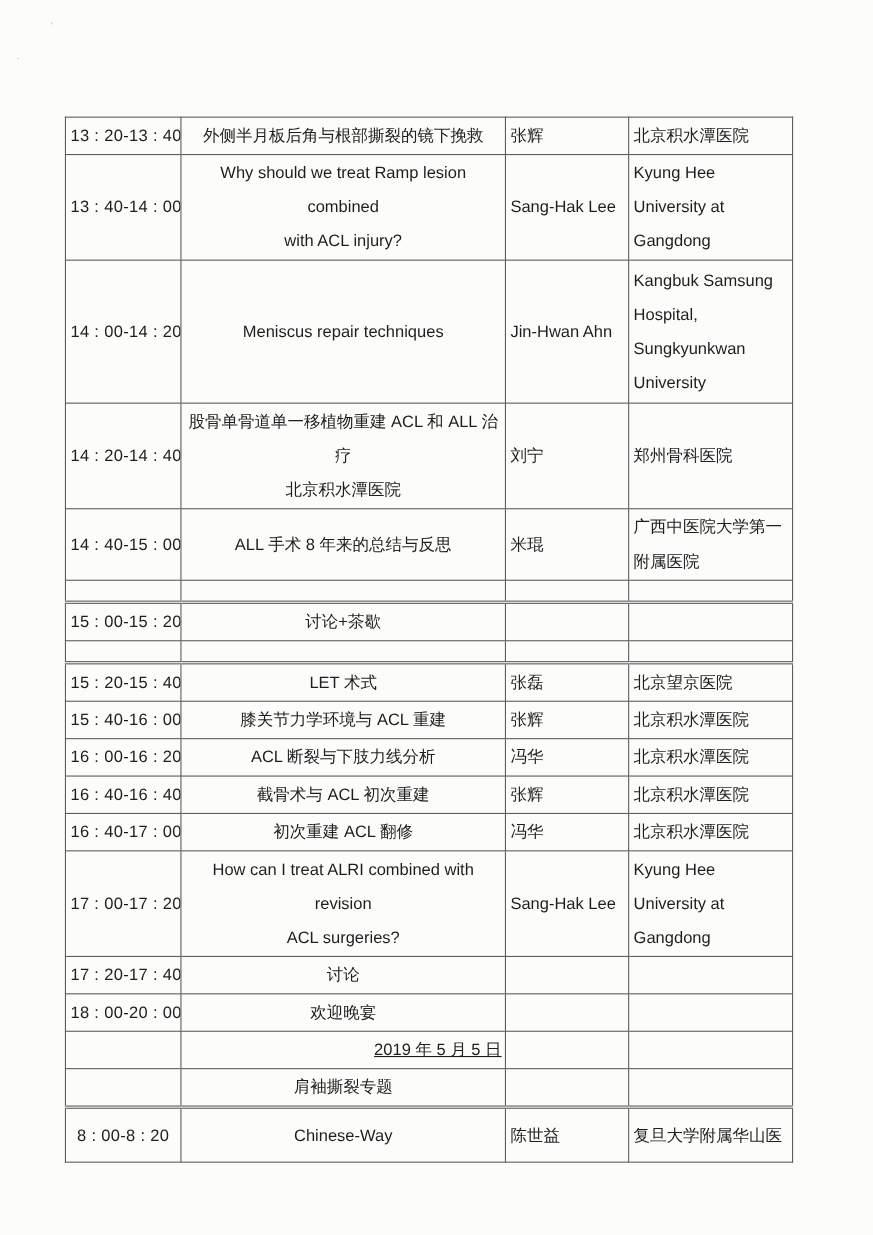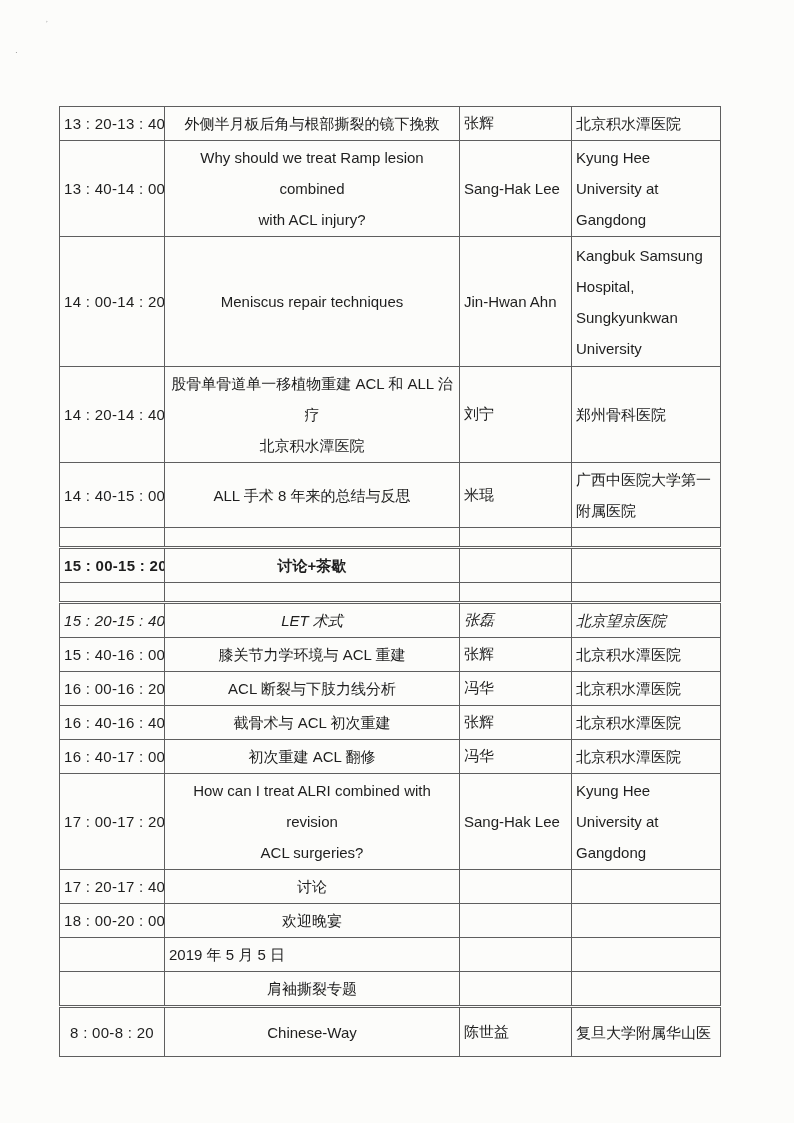--- a/index.html
+++ b/index.html
@@ -33,22 +33,23 @@
     letter-spacing: 0.3px;
     white-space: nowrap;
   }
   td.c-topic {
     text-align: center;
     padding: 2px 6px 2px 9px;
     white-space: pre-line;
     line-height: 31px;
   }
   td.c-topic.align-right {
-    text-align: left;
+    text-align: right;
     padding-right: 3px;
+    text-decoration: underline;
   }
   td.c-speaker {
     text-align: left;
     white-space: nowrap;
   }
   td.c-inst {
     text-align: left;
     padding: 2px 4px 2px 10px;
     white-space: pre-line;
     line-height: 31px;
@@ -117,33 +118,33 @@
           <td class="c-speaker">米琨</td>
           <td class="c-inst">广西中医院大学第一
 附属医院</td>
         </tr>
         <tr style="height: 20px;">
           <td class="c-time"></td>
           <td class="c-topic"></td>
           <td class="c-speaker"></td>
           <td class="c-inst"></td>
         </tr>
-        <tr class="thick-top" style="height: 35px; font-weight: bold;">
+        <tr class="thick-top" style="height: 35px;">
           <td class="c-time">15 : 00-15 : 20</td>
           <td class="c-topic">讨论+茶歇</td>
           <td class="c-speaker"></td>
           <td class="c-inst"></td>
         </tr>
         <tr style="height: 20px;">
           <td class="c-time"></td>
           <td class="c-topic"></td>
           <td class="c-speaker"></td>
           <td class="c-inst"></td>
         </tr>
-        <tr class="thick-top" style="height: 35px; font-style: italic;">
+        <tr class="thick-top" style="height: 35px;">
           <td class="c-time">15 : 20-15 : 40</td>
           <td class="c-topic">LET 术式</td>
           <td class="c-speaker">张磊</td>
           <td class="c-inst">北京望京医院</td>
         </tr>
         <tr style="height: 34px;">
           <td class="c-time">15 : 40-16 : 00</td>
           <td class="c-topic">膝关节力学环境与 ACL 重建</td>
           <td class="c-speaker">张辉</td>
           <td class="c-inst">北京积水潭医院</td>

